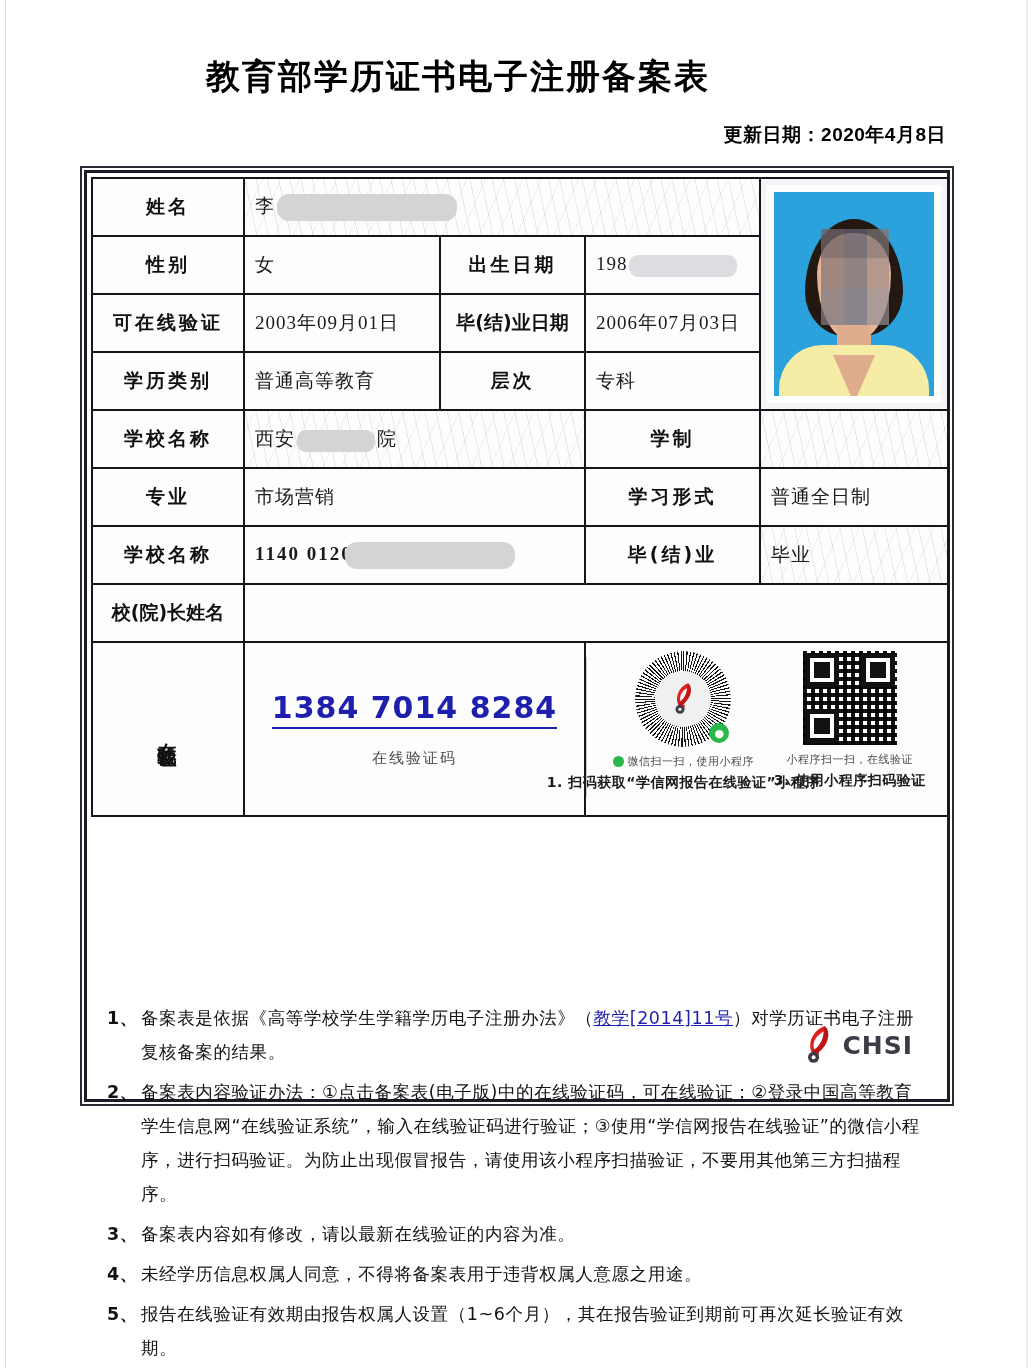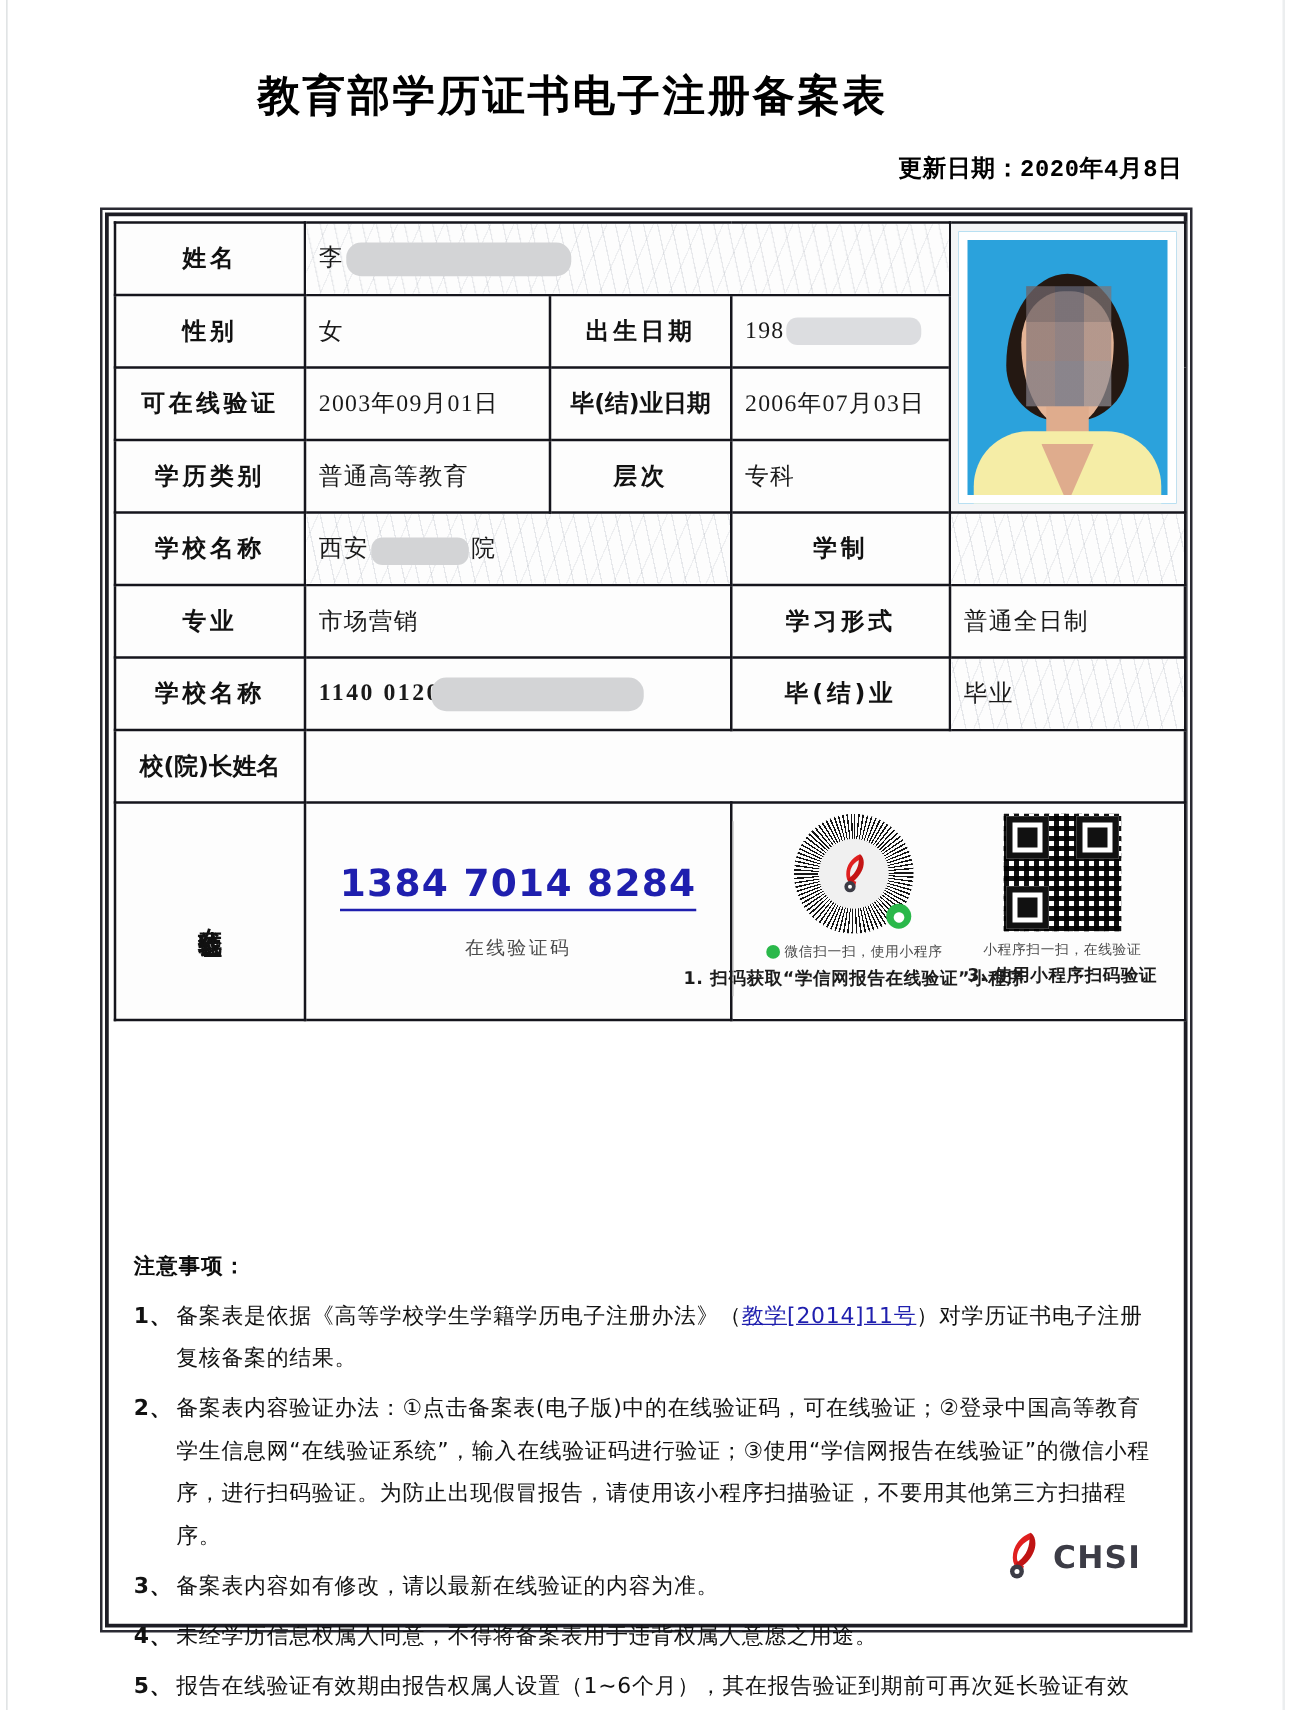--- a/index.html
+++ b/index.html
@@ -37,32 +37,32 @@
     text-align: center;
     font-family: "DejaVu Sans", "Liberation Sans", sans-serif;
     font-weight: bold;
     font-size: 34px;
     letter-spacing: 2px;
     color: #000;
   }
   .update-date {
     position: absolute;
     right: 86px; top: 122px;
-    font-family: Liberation Mono, monospace;
+    font-family: Liberation Sans, sans-serif;
     font-weight: bold;
     font-size: 19px;
     color: #000;
     letter-spacing: 0.5px;
   }
 
   
   .frame {
     position: absolute;
     left: 84px; top: 170px;
-    width: 866px; height: 1132px;
+    width: 866px; height: 932px;
     border: 3px solid #1c1c24;
     box-shadow: 0 0 0 2px #ffffff, 0 0 0 4px #2a2a33;
     background: #ffffff;
     box-sizing: border-box;
   }
 
   
   .tbl {
     position: absolute;
     left: 4px; top: 4px;
@@ -514,21 +514,20 @@
               </div>
               <div class="qr-step">3. 使用小程序扫码验证</div>
             </div>
           </div>
         </td>
       </tr>
     </tbody>
   </table>
 
   <div class="notes">
-    <div class="notes-title">注意事项：</div>
 
     <div class="note">
       <div class="note-num">1、</div>
       <div class="note-body"><span>备案表是依据《高等学校学生学籍学历电子注册办法》（</span><span class="doc-link">教学[2014]11号</span><span>）对学历证书电子注册复核备案的结果。</span></div>
     </div>
 
     <div class="note">
       <div class="note-num">2、</div>
       <div class="note-body">备案表内容验证办法：①点击备案表(电子版)中的在线验证码，可在线验证；②登录中国高等教育学生信息网“在线验证系统”，输入在线验证码进行验证；③使用“学信网报告在线验证”的微信小程序，进行扫码验证。为防止出现假冒报告，请使用该小程序扫描验证，不要用其他第三方扫描程序。</div>
     </div>

